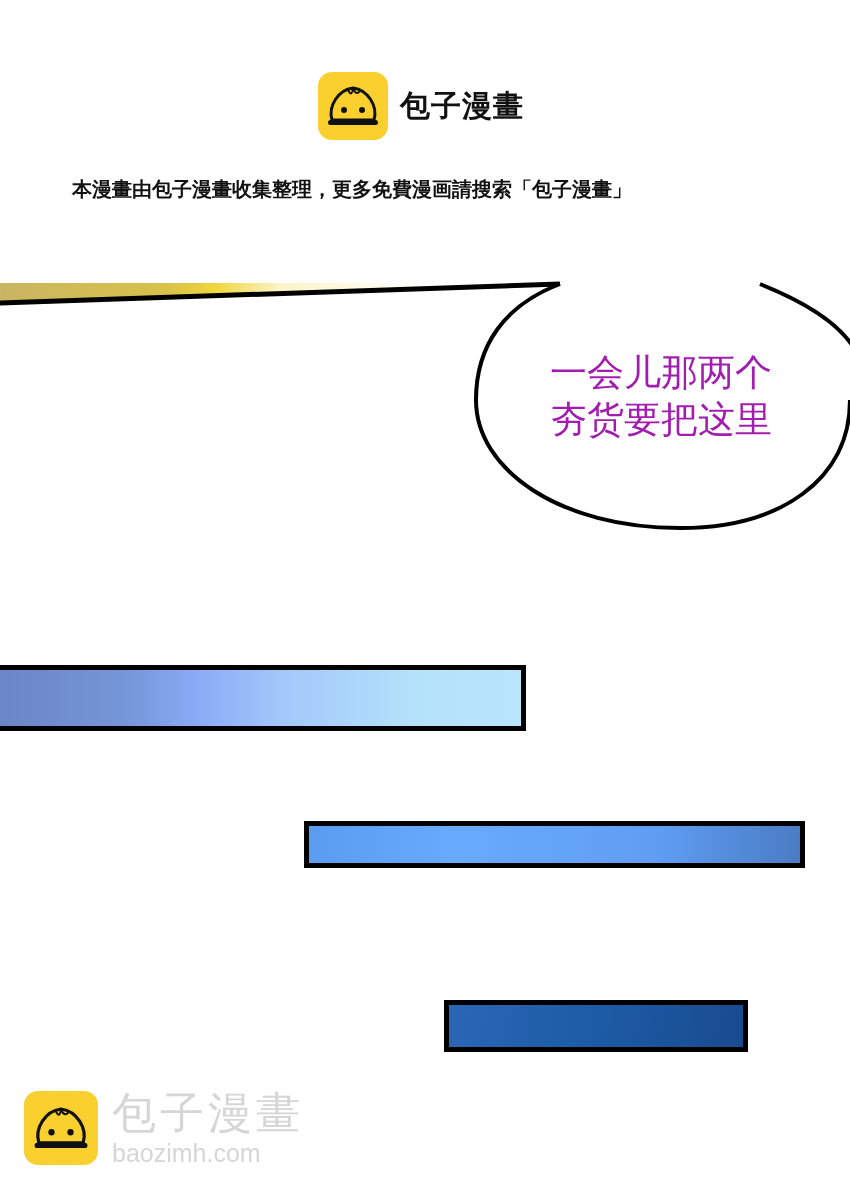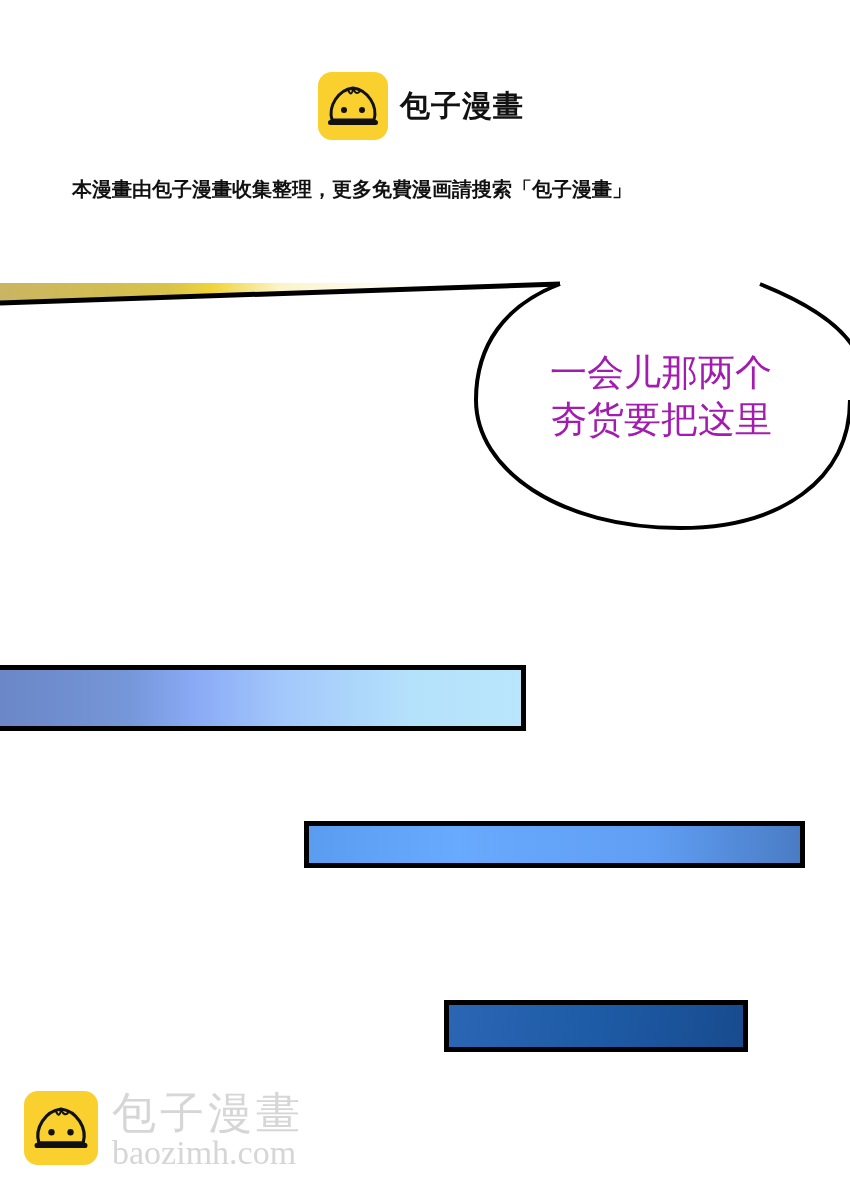--- a/index.html
+++ b/index.html
@@ -17,21 +17,21 @@
 
     .panel { position: absolute; border: 5px solid #000; box-sizing: border-box; }
     .panel-1 { left: -10px; top: 665px; width: 536px; height: 66px; background: linear-gradient(90deg, #6a86c6 0%, #7596d8 25%, #8aaaf6 38%, #a3c8fb 55%, #b5e2fb 80%, #b9e6fc 100%); }
     .panel-2 { left: 304px; top: 821px; width: 501px; height: 47px; background: linear-gradient(90deg, #5a9cf0 0%, #68aafd 30%, #609ef4 70%, #4a7cc4 100%); }
     .panel-3 { left: 444px; top: 1000px; width: 304px; height: 52px; background: linear-gradient(100deg, #2a66b4 0%, #1e5ba6 50%, #184b8e 100%); }
 
     .watermark { left: 24px; top: 1088px; display: flex; align-items: center; }
     .watermark .logo-tile { position: relative; width: 74px; height: 74px; border-radius: 14px; }
     .wm-text { margin-left: 14px; display: flex; flex-direction: column; color: #d6d6d6; }
     .wm-cn { font-size: 44px; line-height: 50px; letter-spacing: 4px; }
-    .wm-url { font-size: 34px; line-height: 30px; font-family: Liberation Serif, serif; }
+    .wm-url { font-size: 25px; line-height: 30px; font-family: Liberation Sans, sans-serif; }
   </style>
 </head>
 <body>
 
 <div class="abs brand-header">
   <div class="logo-tile">
     <svg width="70" height="68" viewBox="0 0 70 68">
       <path d="M14 48 C10 34 20 18 35 16 C50 18 60 34 56 48 Z" fill="#f9d02e" stroke="#111" stroke-width="3"></path>
       <path d="M30 18 C32 22 34 24 35 16 M35 16 C37 22 40 22 42 19" fill="none" stroke="#111" stroke-width="2"></path>
       <circle cx="26" cy="38" r="3" fill="#111"></circle>

